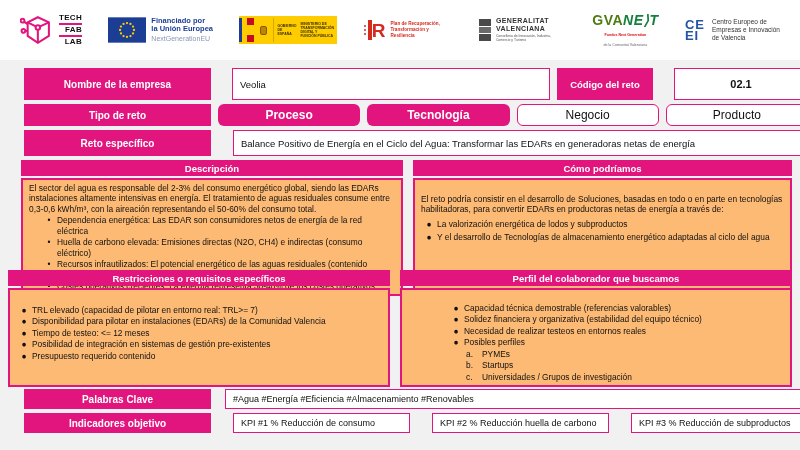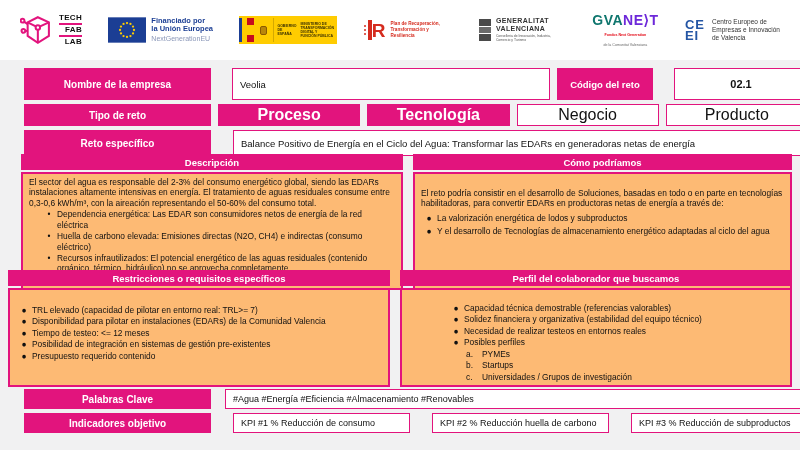--- a/index.html
+++ b/index.html
@@ -52,48 +52,48 @@
   
   .gva-emblem{width:12px;height:22px;display:flex;flex-direction:column;gap:1px;}
   .gva-emblem i{flex:1;background:#4a4a4a;display:block;}
   .gva-emblem i:nth-child(2){background:#6b6b6b;}
   .gv-txtcol{display:flex;flex-direction:column;line-height:1.05;}
   .gv-main{font-size:7px;font-weight:bold;color:#333;letter-spacing:.4px;}
   .gv-sub{font-size:3.4px;color:#555;margin-top:2px;line-height:1.3;}
   
   .gvanext{display:flex;flex-direction:column;align-items:center;line-height:1;}
   .gvanext-line{font-size:14px;font-weight:900;letter-spacing:.5px;}
-  .gvanext-line .dark{color:#0f766e;}
-  .gvanext-line .red{color:#6d28d9;}
+  .gvanext-line .dark{color:#4d7c0f;}
+  .gvanext-line .red{color:#15803d;font-style:italic;}
   .gvanext-sub1{font-size:3.6px;color:#E30613;margin-top:2px;font-weight:bold;}
   .gvanext-sub2{font-size:3.6px;color:#666;margin-top:1px;}
   
   .ceei-glyph{display:flex;flex-direction:column;line-height:.85;color:#2455A4;font-weight:900;font-size:13px;letter-spacing:1px;}
   .ceei-txt{font-size:6.5px;line-height:1.25;color:#333;border-left:0;padding-left:2px;}
   
   .form{position:absolute;top:60px;left:8px;width:784px;height:390px;}
   .lbl{
     background:var(--pink);color:#fff;font-weight:bold;font-size:10px;
     display:flex;align-items:center;justify-content:center;text-align:center;
   }
   .field{
     background:#fff;border:1.5px solid var(--pink);
     display:flex;align-items:center;padding:0 7px;font-size:9.5px;color:#111;margin-left:14px;
   }
   .field.center{justify-content:center;font-weight:bold;font-size:11px;}
   .row{position:absolute;left:16px;width:784px;display:grid;}
   .row-company{top:8px;height:32px;grid-template-columns:187px 332px 96px 1fr;gap:7px;}
   .row-type{top:44px;height:22px;grid-template-columns:187px repeat(4,1fr);gap:7px;}
-  .opt{display:flex;align-items:center;justify-content:center;font-size:16px;}
+  .opt{display:flex;align-items:center;justify-content:center;font-size:12px;border-radius:6px;}
   .opt.selected{background:var(--pink);color:#fff;font-weight:bold;}
   .opt.unselected{background:#fff;border:1.5px solid var(--pink);color:#111;}
   .row-challenge{top:70px;height:26px;grid-template-columns:187px 1fr;gap:8px;}
   
   .cols{position:absolute;left:0;width:784px;display:grid;grid-template-columns:382px 1fr;gap:10px;}
-  .cols-1{top:94px;height:106px;padding-left:13px;}
+  .cols-1{top:100px;height:106px;padding-left:13px;}
   .cols-2{top:210px;height:112px;}
   .sec{display:flex;flex-direction:column;height:100%;}
   .sec-header{
     height:16px;background:var(--pink);color:#fff;font-weight:bold;font-size:9.5px;
     display:flex;align-items:center;justify-content:center;flex:none;
   }
   .sec-body{
     flex:1;margin-top:2px;background:#fdba74;border:2px solid var(--pink);
     padding:3px 6px;font-size:8.4px;line-height:1.24;color:#111;overflow:hidden;
   }

